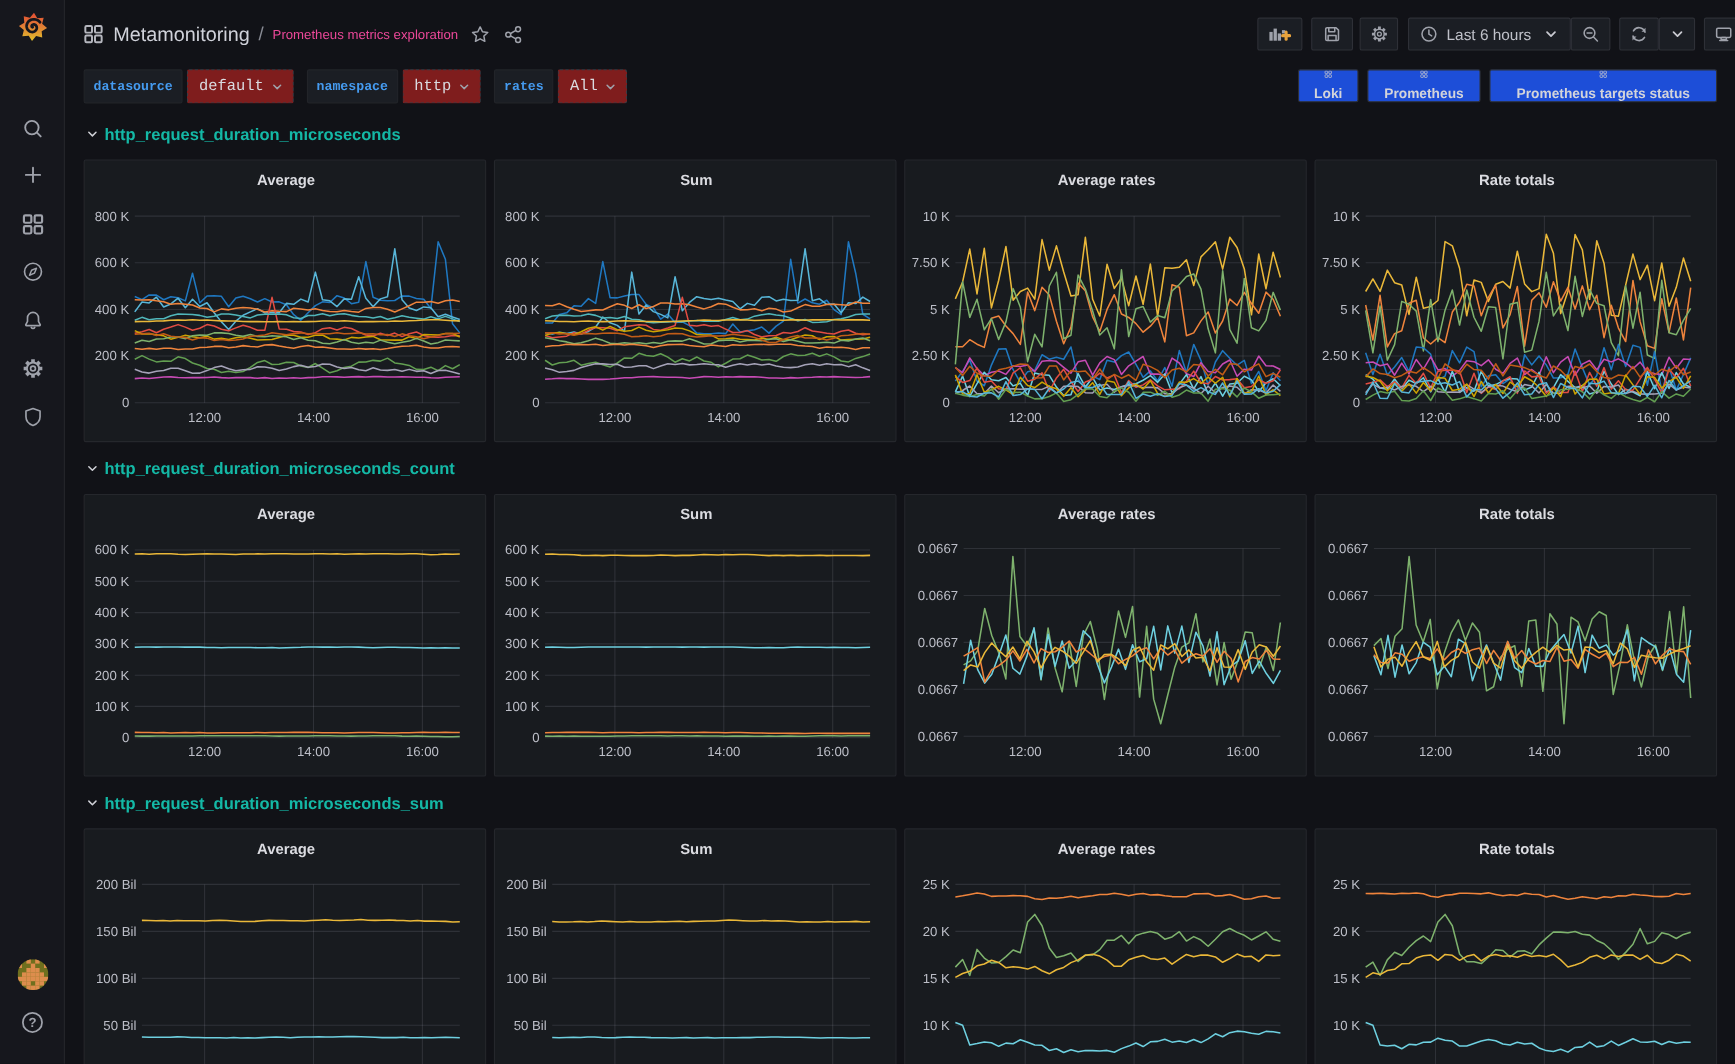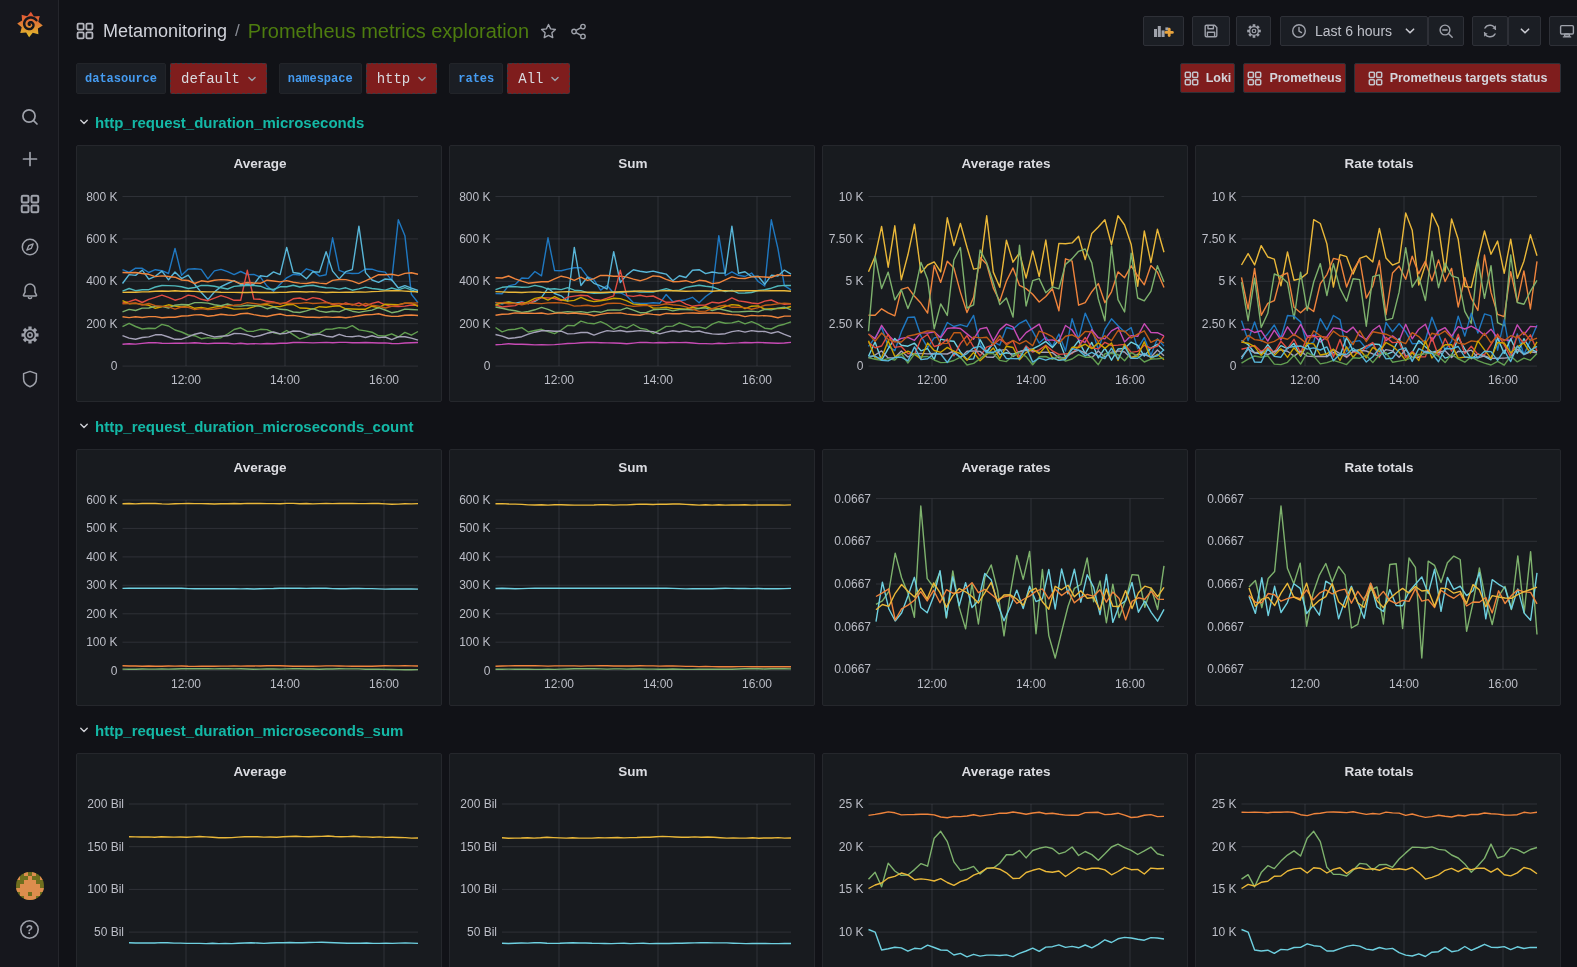--- a/index.html
+++ b/index.html
@@ -1,28 +1,28 @@
 <!DOCTYPE html>
 <html><head><meta charset="utf-8"><style>
 *{margin:0;padding:0;box-sizing:border-box}
 html,body{width:1577px;height:967px;overflow:hidden;background:#111217;font-family:"Liberation Sans",sans-serif;}
 .sidenav{position:absolute;left:0;top:0;width:59px;height:967px;background:#16171d;border-right:1px solid #25262c;}
 .s-ic{position:absolute;left:0;width:59px;display:flex;justify-content:center;}
 .crumbs{position:absolute;left:76px;top:0;height:62px;display:flex;align-items:center;}
 .crumbs .t1{font-size:18px;color:#d0d2da;margin-left:9px;}
 .crumbs .sep{font-size:17px;color:#888b94;margin:0 8px;}
-.crumbs .t2{font-size:20px;color:#4d7c0f;text-align:right;}
+.crumbs .t2{font-size:12px;color:#ec4899;text-align:right;}
 .tbtn{position:absolute;top:16px;height:30px;background:#1b1e24;border:1px solid #2e3037;border-radius:2px;display:flex;align-items:center;justify-content:center;color:#c7c8cf;white-space:nowrap;margin-left:24px;}
 .subnav{position:absolute;left:59px;top:63px;right:0;height:31px;}
 .vars{position:absolute;left:17px;top:0;display:flex;gap:12px;font-family:Liberation Mono, monospace;}
 .vgrp{display:flex;gap:4px;}
 .vlabel{height:31px;display:flex;align-items:center;padding:0 8px;background:#1b1e24;border:1px solid #222429;border-radius:2px;color:#459bf0;font-weight:bold;font-size:12px;}
 .vsel{height:31px;display:flex;align-items:center;gap:6px;padding:0 8px 0 10px;background:#7f1d1d;border:1px dashed #3a3c44;border-radius:2px;color:#dadbe0;font-size:14px;}
 .dlinks{position:absolute;right:16px;top:0;display:flex;gap:8px;}
-.dbtn{height:30px;display:flex;align-items:center;justify-content:center;gap:7px;padding:0;background:#7f1d1d;border:1px solid #2e3037;border-radius:2px;color:#d3d4da;font-size:12.5px;font-weight:bold;}
+.dbtn{height:30px;display:flex;align-items:center;justify-content:center;gap:7px;padding:0;background:#1d4ed8;border:1px solid #2e3037;border-radius:2px;color:#d3d4da;font-size:12.5px;font-weight:bold;flex-direction:column;}
 .sech{position:absolute;display:flex;align-items:center;gap:5px;color:#14b8a6;font-size:15px;font-weight:bold;left:78px;}
 .sech .chev{width:12px;height:12px;}
 .panel{position:absolute;width:366px;height:257px;background:#181b1f;border:1px solid #25272c;border-radius:2px;}
 .panel svg{position:absolute;left:0;top:0;}
 </style></head><body>
 <div class="sidenav">
 <div class="s-ic" style="top:10px">
       <svg width="30" height="30" viewBox="0 0 30 30" style="width:30px;height:30px">
         <defs>
           <linearGradient id="glog" x1="0" y1="0" x2="0" y2="1">

